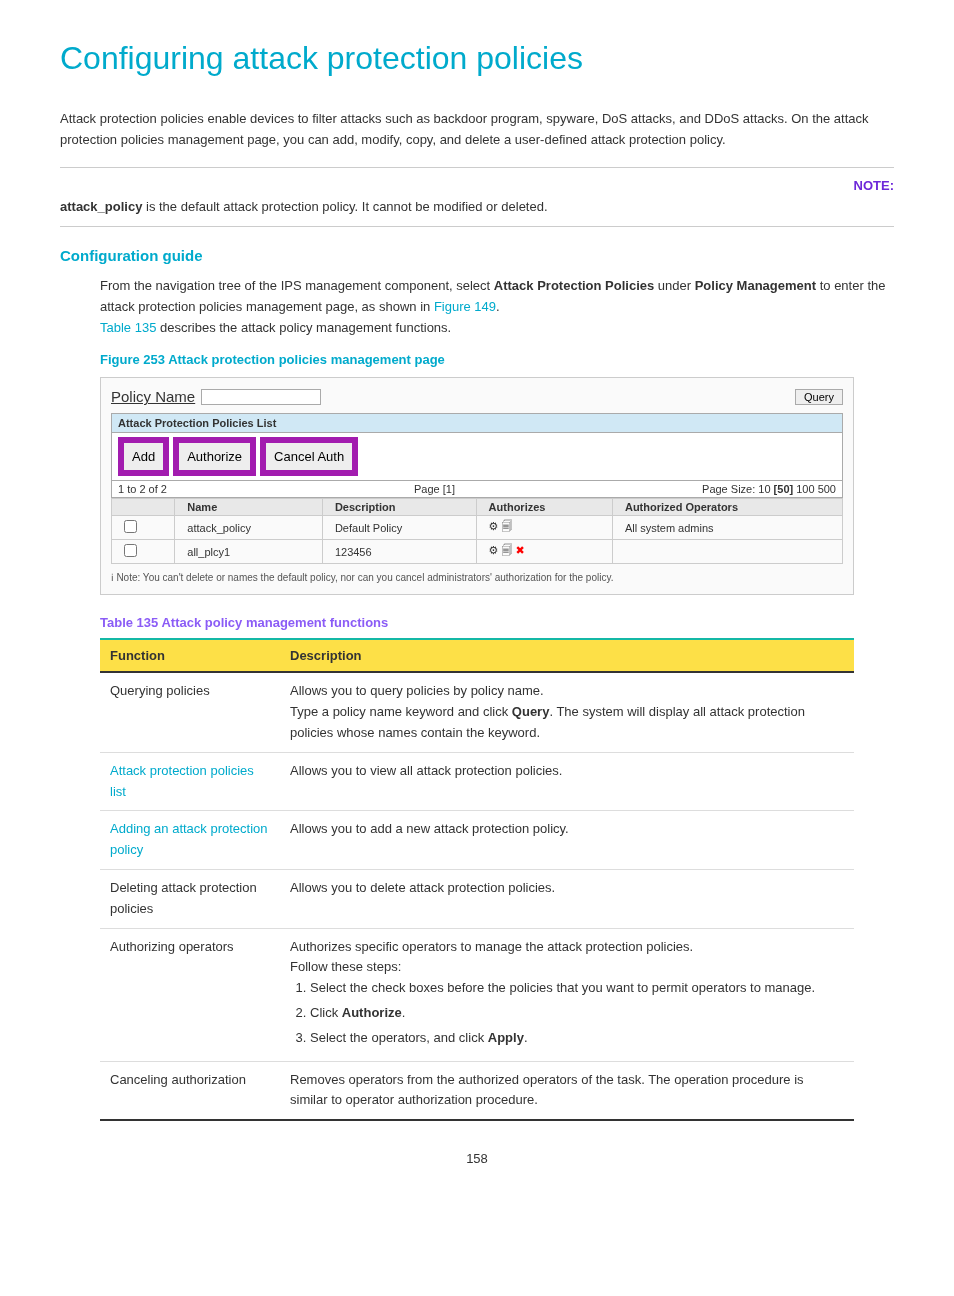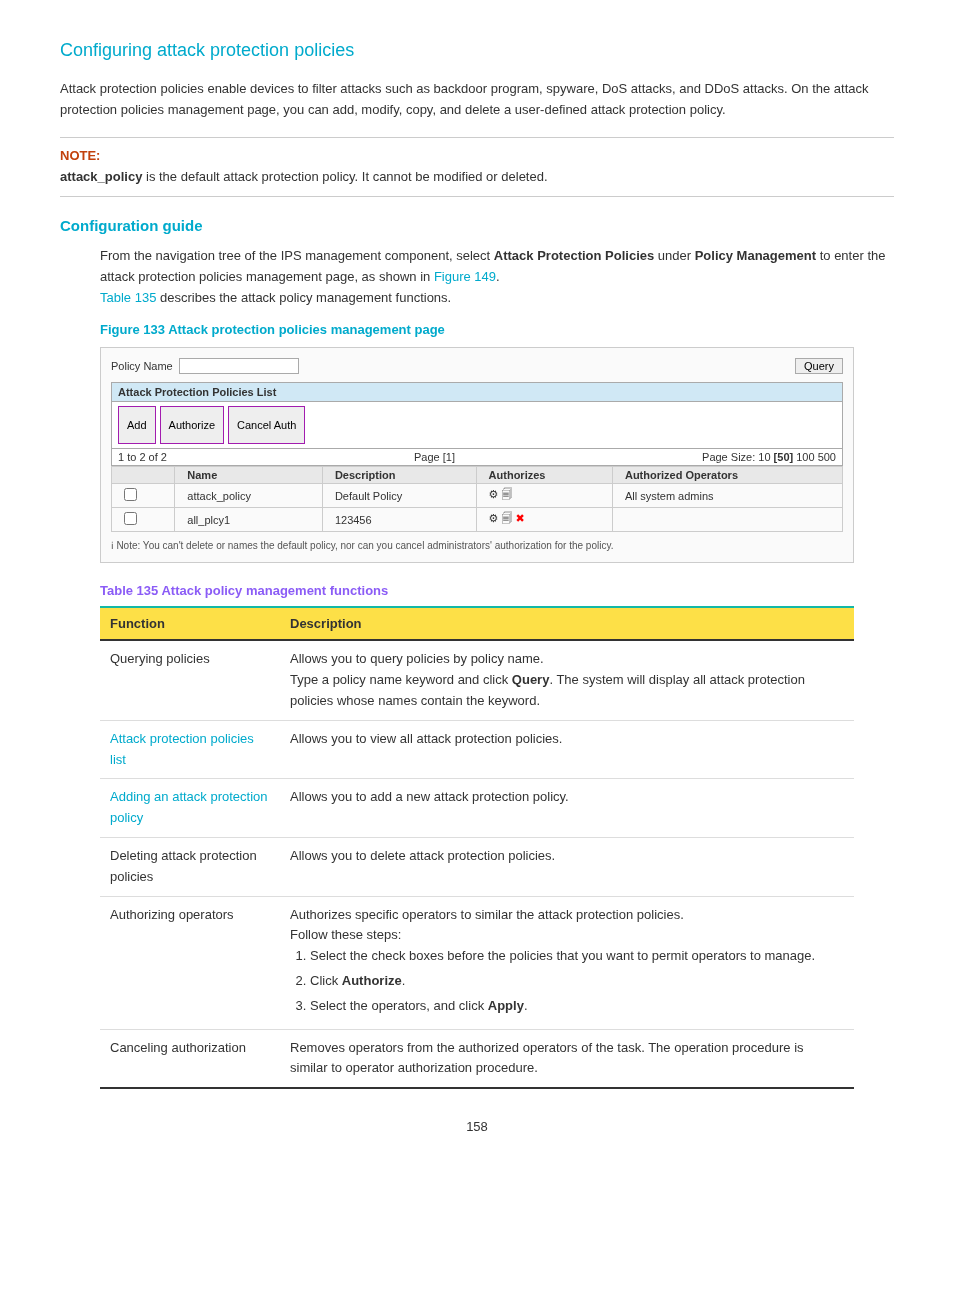--- a/index.html
+++ b/index.html
@@ -6,38 +6,39 @@
     body {
       font-family: Arial, sans-serif;
       font-size: 13px;
       color: #333;
       background: #fff;
       padding: 40px 60px;
       max-width: 954px;
     }
     h1.page-title {
       color: #00aacc;
-      font-size: 18px;
+      font-size: 32px;
       font-weight: normal;
-      margin-bottom: 18px;
+      margin-bottom: 32px;
     }
     .intro-text {
       margin-bottom: 16px;
       line-height: 1.6;
     }
     .note-box {
       border-top: 1px solid #ccc;
       border-bottom: 1px solid #ccc;
       padding: 10px 0;
       margin-bottom: 20px;
     }
     .note-label {
-      color: #c2410c;
+      color: #6d28d9;
       font-weight: bold;
       margin-bottom: 4px;
+      text-align: right;
     }
     .note-content {
       line-height: 1.5;
     }
     .note-content strong {
       font-weight: bold;
     }
     h2.section-title {
       color: #00aacc;
       font-size: 15px;
@@ -63,21 +64,21 @@
       padding: 10px;
       background: #fafafa;
       font-size: 11px;
     }
     .figure-search-row {
       display: flex;
       align-items: center;
       margin-bottom: 8px;
       gap: 6px;
     }
-    .figure-search-row label { font-size: 11px; }
+    .figure-search-row label { font-size: 15px; text-decoration: underline; }
     .figure-search-row input {
       border: 1px solid #aaa;
       padding: 1px 4px;
       width: 120px;
       font-size: 11px;
     }
     .figure-query-btn {
       margin-left: auto;
       border: 1px solid #aaa;
       background: #eee;
@@ -95,24 +96,24 @@
     }
     .figure-btn-row {
       display: flex;
       gap: 4px;
       padding: 4px 6px;
       border: 1px solid #aaa;
       border-top: none;
       background: #fff;
     }
     .figure-btn {
-      border: 1px solid #a21caf;
+      border: 6px solid #a21caf;
       background: #eee;
-      padding: 12px 8px;
-      font-size: 11px;
+      padding: 6px 8px;
+      font-size: 13px;
       cursor: pointer;
     }
     .figure-pagination {
       display: flex;
       justify-content: space-between;
       padding: 2px 6px;
       border: 1px solid #aaa;
       border-top: none;
       font-size: 11px;
       background: #fff;
@@ -206,21 +207,21 @@
   </div>
 </div>
 
 <h2 class="section-title">Configuration guide</h2>
 
 <p class="section-text">
   <span>From the navigation tree of the IPS management component, select </span><strong>Attack Protection Policies</strong><span> under </span><strong>Policy Management</strong><span> to enter the attack protection policies management page, as shown in </span><span class="link-text">Figure 149</span><span>.</span><br>
   <span class="link-text">Table 135</span><span> describes the attack policy management functions.</span>
 </p>
 
-<div class="figure-title">Figure 133 Attack protection policies management page</div>
+<div class="figure-title">Figure 253 Attack protection policies management page</div>
 
 <div class="figure-box">
 
   <div class="figure-search-row">
     <label>Policy Name</label>
     <input type="text" placeholder="" style="">
     <button class="figure-query-btn">Query</button>
   </div>
 
   <div class="figure-list-header">Attack Protection Policies List</div>
@@ -312,21 +313,21 @@
     </tr>
 
     <tr>
       <td class="func-col">Deleting attack protection policies</td>
       <td>Allows you to delete attack protection policies.</td>
     </tr>
 
     <tr>
       <td class="func-col">Authorizing operators</td>
       <td>
-        <div>Authorizes specific operators to similar the attack protection policies.</div>
+        <div>Authorizes specific operators to manage the attack protection policies.</div>
         <div>Follow these steps:</div>
         <ol class="steps">
           <li>Select the check boxes before the policies that you want to permit operators to manage.</li>
           <li>Click <strong>Authorize</strong>.</li>
           <li>Select the operators, and click <strong>Apply</strong>.</li>
         </ol>
       </td>
     </tr>
 
     <tr>

